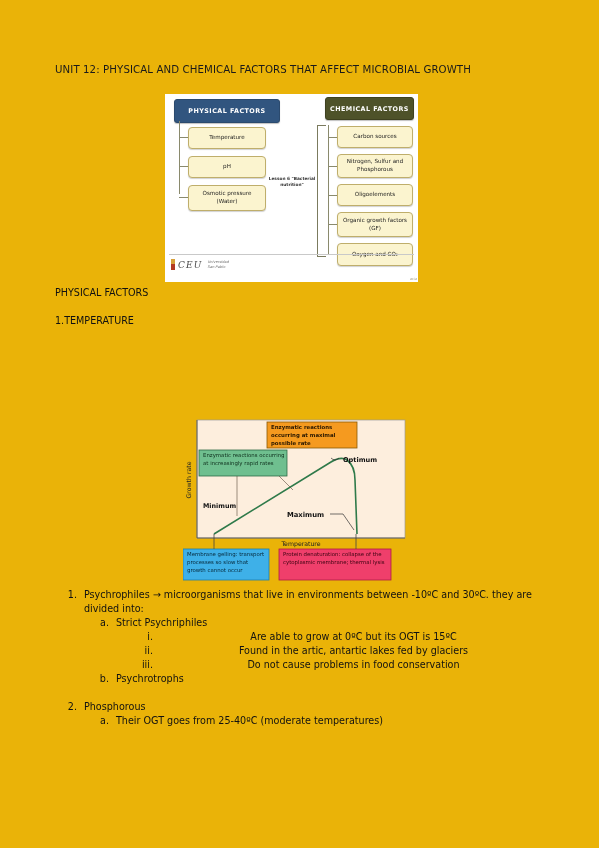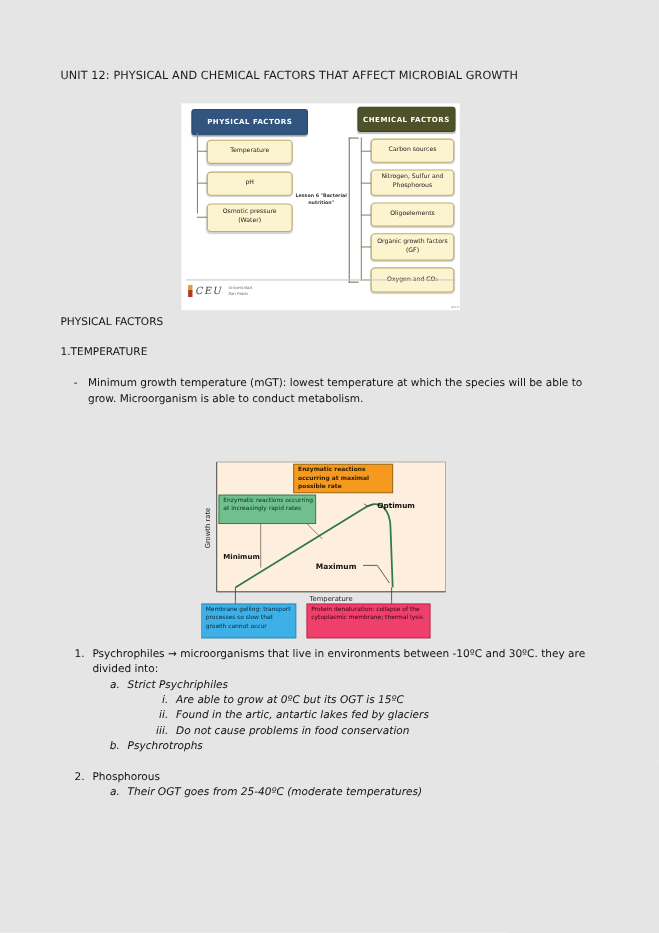--- a/index.html
+++ b/index.html
@@ -11,21 +11,21 @@
     width: 599px;
     height: 848px;
     position: relative;
     font-family: "DejaVu Sans", sans-serif;
     color: #000000;
     overflow: hidden;
   }
   .page {
     position: absolute;
     inset: 0;
-    background: #e5e5e5;
+    background: #eab308;
   }
 
   
   .doc-title {
     position: absolute;
     left: 55px;
     top: 64px;
     font-size: 10.2px;
     letter-spacing: 0.1px;
     white-space: nowrap;
@@ -218,27 +218,27 @@
   ol.lvl1 {
     margin: 0;
     padding-left: 25px;
     list-style: decimal;
   }
   ol.lvl1 > li { margin-bottom: 0; padding-left: 4px; }
   ol.lvl2 {
     margin: 0;
     padding-left: 28px;
     list-style: lower-alpha;
-    font-style: italic;
   }
   ol.lvl2 > li { padding-left: 4px; }
   ol.lvl3 {
     margin: 0;
     padding-left: 40px;
     list-style: lower-roman;
+    text-align: center;
   }
   ol.lvl3 > li { padding-left: 4px; }
   .gap { height: 14px; }
 </style>
 </head>
 <body>
 
 <div class="page">
 
   <div class="doc-title">UNIT 12: PHYSICAL AND CHEMICAL FACTORS THAT AFFECT MICROBIAL GROWTH</div>
@@ -286,21 +286,20 @@
       </div>
 
       <div class="slide-corner">acia</div>
     </div>
   </div>
 
   <div class="body-text">
     <p class="para">PHYSICAL FACTORS</p>
     <p class="heading-l">1.TEMPERATURE</p>
     <ul class="dash-list">
-      <li class="dash-item">Minimum growth temperature (mGT): lowest temperature at which the species will be able to grow. Microorganism is able to conduct metabolism.</li>
     </ul>
   </div>
 
   <div class="fig">
     <svg width="235" height="163" viewBox="0 0 235 163" xmlns="http://www.w3.org/2000/svg">
 
       <rect x="14" y="2" width="208" height="118" fill="#fdeedd" stroke="#9a9a9a" stroke-width="0.7"></rect>
 
       <line x1="14" y1="2" x2="14" y2="120" stroke="#555" stroke-width="0.9"></line>
       <line x1="14" y1="120" x2="222" y2="120" stroke="#555" stroke-width="0.9"></line>

